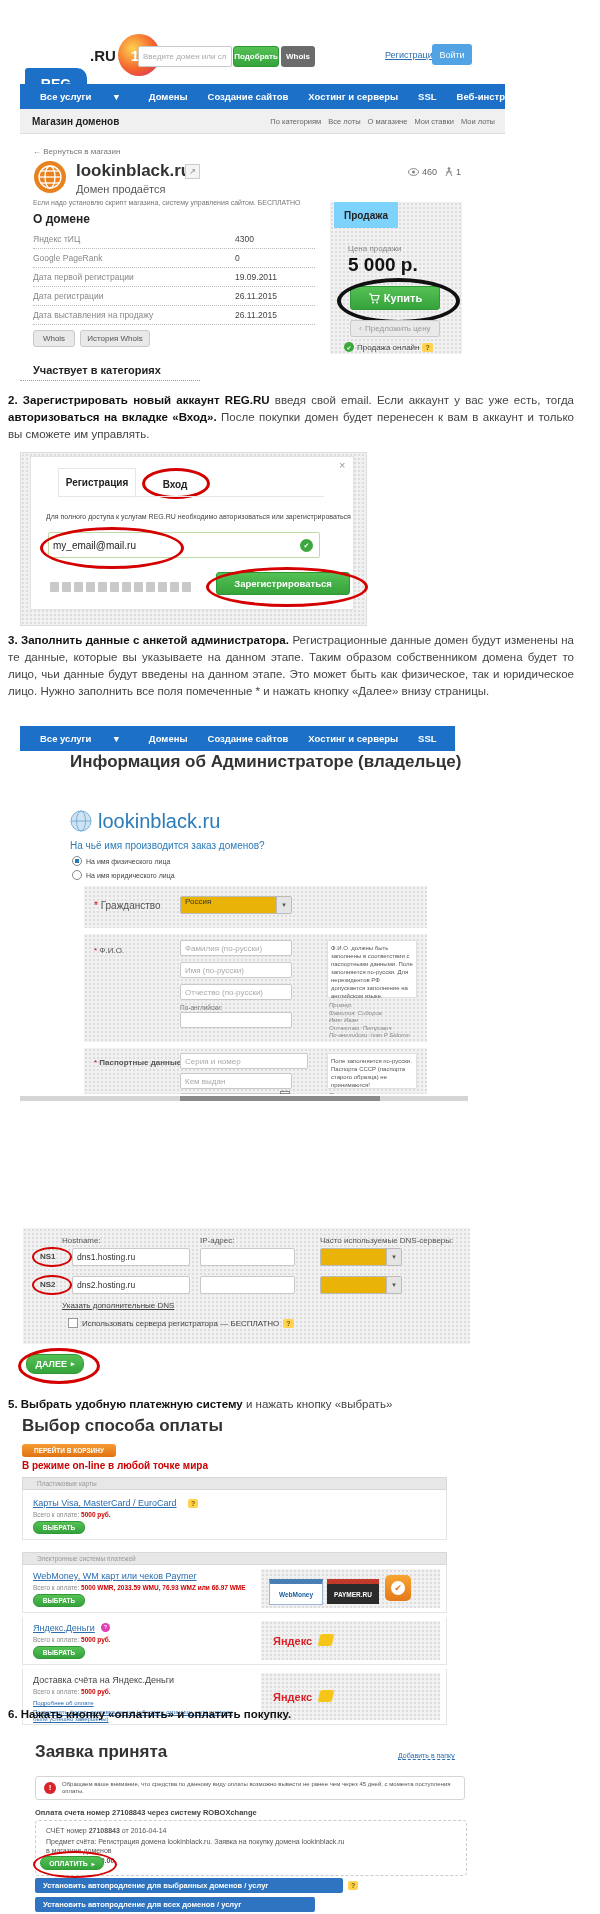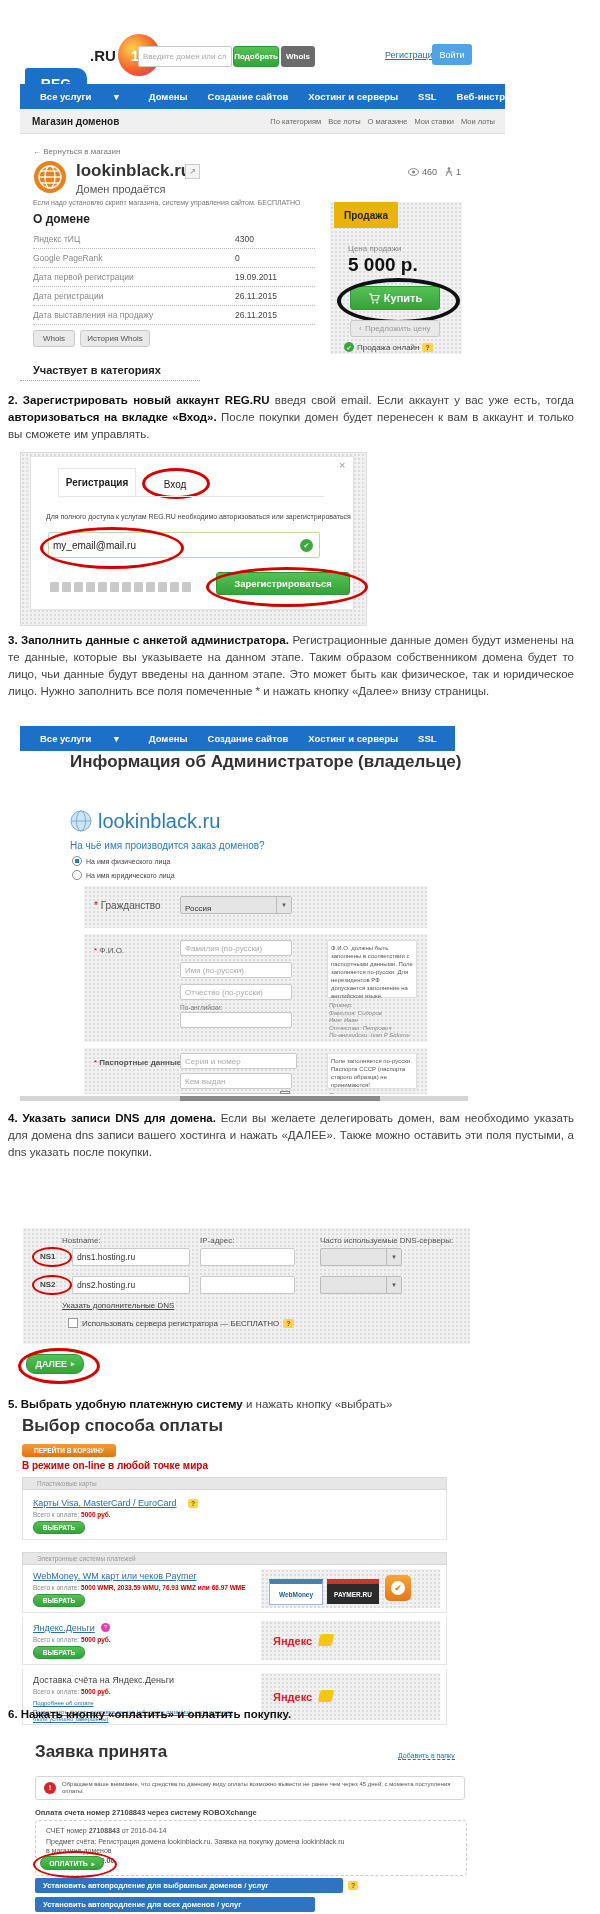--- a/index.html
+++ b/index.html
@@ -20,21 +20,21 @@
   .input{background:#fff;border:1px solid #c9c9c9;box-sizing:border-box;font-size:8px;color:#333;
          font-family:"Liberation Sans",sans-serif;padding:0 4px;border-radius:2px;}
   .input::placeholder{color:#aaa;}
   .lnk{color:#2a6db0;text-decoration:underline;cursor:pointer;}
   .tiny{font-size:7px;color:#777;}
   .qbadge{display:inline-block;background:#ffd34d;color:#7a5a00;font-size:7px;font-weight:bold;
           padding:0 3px;border-radius:2px;line-height:9px;}
   .row-label{color:#888;font-size:8.5px;}
   .trow{display:flex;justify-content:flex-start;border-bottom:1px dotted #bbb;align-items:center;height:18px;}
   .trow .v{margin-left:auto;width:80px;font-size:8.5px;color:#444;}
-  .select{background:#e5e5e5;border:1px solid #bbb;display:flex;align-items:flex-end;box-sizing:border-box;border-radius:2px;}
+  .select{background:#eab308;border:1px solid #bbb;display:flex;align-items:flex-start;box-sizing:border-box;border-radius:2px;}
   .select .txt{flex:1;font-size:8px;padding-left:4px;color:#333;}
   .select .arr{width:14px;align-self:stretch;background:#e4e4e4;border-left:1px solid #bbb;display:flex;align-items:center;justify-content:center;font-size:7px;color:#555;}
   .helpbox{background:#fff;border:1px solid #e0e0e0;font-size:6px;color:#555;padding:3px;line-height:8px;box-sizing:border-box;}
   .pay-strip{background:#e7e7e7;border:1px solid #d8d8d8;color:#999;font-size:6.5px;display:flex;align-items:center;padding-left:14px;box-sizing:border-box;}
   .pay-row{background:#fff;border:1px solid #e5e5e5;border-top:none;box-sizing:border-box;}
   .logo-box{position:absolute;left:238px;top:4px;right:6px;bottom:4px;}
   .red{color:#c00;}
   .btn-select{width:52px;height:13px;font-size:6.5px;border-radius:6px;}
   .btn-blue{background:#2f74c0;color:#fff;font-weight:bold;font-size:7.5px;display:flex;align-items:center;padding-left:8px;border-radius:2px;box-sizing:border-box;}
   .checkcircle{background:#3aa83c;color:#fff;border-radius:50%;display:flex;align-items:center;justify-content:center;}
@@ -127,21 +127,21 @@
         <span class="row-label">Дата регистрации</span>
         <span class="v">26.11.2015</span>
       </div>
     <div class="trow">
         <span class="row-label">Дата выставления на продажу</span>
         <span class="v">26.11.2015</span>
       </div>
   </div>
 
   <div class="stipple abs" style="left:330px;top:202px;width:132px;height:152px;"></div>
-  <div class="abs" style="left:334px;top:202px;width:64px;height:26px;background:#eab308;display:flex;align-items:center;justify-content:center;font-size:10px;font-weight:bold;color:#222;">Продажа</div>
+  <div class="abs" style="left:334px;top:202px;width:64px;height:26px;background:#7dd3fc;display:flex;align-items:center;justify-content:center;font-size:10px;font-weight:bold;color:#222;">Продажа</div>
   <span class="abs" style="left:348px;top:244px;font-size:8px;color:#888;">Цена продажи</span>
   <span class="abs" style="left:348px;top:254px;font-size:19px;font-weight:bold;color:#111;">5 000 р.</span>
   <div class="btn-green abs" style="left:350px;top:286px;width:90px;height:24px;font-size:11px;">
     <svg width="12" height="11" viewBox="0 0 12 11">
         <path d="M1 1 h2 l1.4 6 h5.2 l1.4-4.5 H3.4" fill="none" stroke="#fff" stroke-width="1.2"></path>
         <circle cx="5" cy="9.4" r="1" fill="#fff"></circle>
         <circle cx="9" cy="9.4" r="1" fill="#fff"></circle>
       </svg>
     <span>Купить</span>
   </div>
@@ -160,21 +160,21 @@
   <div class="btn-gray abs" style="left:80px;top:330px;width:70px;height:17px;font-size:8px;">История Whois</div>
   <b class="abs" style="left:33px;top:364px;font-size:11px;color:#222;">Участвует в категориях</b>
   <div class="abs" style="left:20px;top:380px;width:180px;border-bottom:1px dotted #999;"></div>
 
   <p class="step abs" style="left:8px;top:392px;width:566px"><b>2. Зарегистрировать новый аккаунт REG.RU</b><span> введя свой email. Если аккаунт у вас уже есть, тогда </span><b>авторизоваться на вкладке «Вход».</b><span> После покупки домен будет перенесен к вам в аккаунт и только вы сможете им управлять.</span></p>
 
   <div class="stipple abs" style="left:20px;top:452px;width:345px;height:172px;border:1px solid #ddd;"></div>
   <div class="abs" style="left:30px;top:456px;width:322px;height:152px;background:#fff;border:1px solid #e2e2e2;"></div>
   <span class="abs" style="left:339px;top:459px;color:#999;font-size:11px;">×</span>
   <div class="abs" style="left:58px;top:468px;width:76px;height:27px;background:#fff;border:1px solid #e6e6e6;border-bottom:2px solid #fff;display:flex;align-items:center;justify-content:center;font-size:10px;font-weight:bold;color:#222;">Регистрация</div>
-  <div class="abs" style="left:150px;top:468px;width:50px;height:32px;display:flex;align-items:center;justify-content:center;font-size:10px;font-weight:normal;color:#222;">Вход</div>
+  <div class="abs" style="left:150px;top:468px;width:50px;height:32px;display:flex;align-items:center;justify-content:center;font-size:10px;font-weight:bold;color:#222;">Вход</div>
   <div class="red-ellipse abs" style="left:142px;top:468px;width:62px;height:25px;"></div>
   <div class="abs" style="left:58px;top:496px;width:266px;border-bottom:1px solid #e6e6e6;"></div>
   <span class="abs" style="left:46px;top:513px;font-size:7px;color:#444;">Для полного доступа к услугам REG.RU необходимо авторизоваться или зарегистрироваться</span>
   <input class="input abs" style="left: 48px; top: 532px; width: 272px; height: 26px; font-size: 10px; color: rgb(34, 34, 34); border-color: rgb(191, 217, 166);" readonly="" value="my_email@mail.ru">
   <span class="checkcircle abs" style="left:300px;top:539px;width:13px;height:13px;font-size:7px;">✔</span>
   <div class="red-ellipse abs" style="left:40px;top:527px;width:138px;height:36px;"></div>
   <div class="abs" style="left:50px;top:578px;">
     <span class="sq"></span><span class="sq"></span><span class="sq"></span><span class="sq"></span><span class="sq"></span><span class="sq"></span><span class="sq"></span><span class="sq"></span><span class="sq"></span><span class="sq"></span><span class="sq"></span><span class="sq"></span>
   </div>
   <div class="btn-green abs" style="left:216px;top:572px;width:134px;height:23px;font-size:9.5px;">Зарегистрироваться</div>
@@ -229,37 +229,36 @@
   <div class="abs" style="left:329px;top:1002px;font-size:6px;color:#888;font-style:italic;line-height:7.5px;">
     <div>Пример:</div>
       <div>Фамилия: Сидоров</div>
       <div>Имя: Иван</div>
       <div>Отчество: Петрович</div>
       <div>По-английски: Ivan P Sidorov</div>
   </div>
 
   <div class="stipple abs" style="left:84px;top:1048px;width:343px;height:46px;overflow:hidden;">
     <span class="abs" style="left:10px;top:10px;font-size:8px;color:#555;"><span style="color:#c00">*</span> <b style="font-weight:bold">Паспортные данные</b></span>
-    <input class="input abs" style="left: 96px; top: 5px; width: 117px; height: 16px;" placeholder="Серия и номер">
+    <input class="input abs" style="left: 96px; top: 5px; width: 128px; height: 16px;" placeholder="Серия и номер">
     <input class="input abs" style="left: 96px; top: 25px; width: 112px; height: 16px;" placeholder="Кем выдан">
     <input class="input abs" style="left: 96px; top: 45px; width: 112px; height: 16px;" placeholder="Дата выдачи">
     <svg class="abs" style="left:196px;top:42px" width="10" height="10" viewBox="0 0 10 10">
         <rect x="0.5" y="1.5" width="9" height="8" fill="#fff" stroke="#888"></rect>
         <line x1="0.5" y1="3.5" x2="9.5" y2="3.5" stroke="#888"></line>
         <line x1="3" y1="0.5" x2="3" y2="2" stroke="#888"></line>
         <line x1="7" y1="0.5" x2="7" y2="2" stroke="#888"></line>
       </svg>
     <div class="helpbox abs" style="left:243px;top:5px;width:90px;height:36px;">Поле заполняется по-русски. Паспорта СССР (паспорта старого образца) не принимаются!</div>
     <div class="abs" style="left:245px;top:44px;font-size:6px;color:#888;font-style:italic;">Пример:</div>
   </div>
   <div class="abs" style="left:20px;top:1096px;width:448px;height:5px;background:#d5d5d5;">
     <div style="position:absolute;left:160px;width:200px;height:5px;background:#8a8a8a;"></div>
   </div>
 
-  <p class="step abs" style="left:8px;top:1110px;width:566px"><b>4. Указать записи DNS для домена.</b><span> Если вы желаете делегировать домен, вам необходимо указать для домена dns записи вашего хостинга и нажать «ДАЛЕЕ». Также можно оставить эти поля пустыми, а dns указать после покупки.</span></p>
 
   <div class="stipple abs" style="left:23px;top:1228px;width:447px;height:116px;"></div>
   <span class="abs" style="left:62px;top:1236px;font-size:8px;color:#555;">Hostname:</span>
   <span class="abs" style="left:200px;top:1236px;font-size:8px;color:#555;">IP-адрес:</span>
   <span class="abs" style="left:320px;top:1236px;font-size:8px;color:#555;">Часто используемые DNS-серверы:</span>
   <span class="abs" style="left:40px;top:1252px;font-size:8px;font-weight:bold;color:#444;">NS1</span>
   <div class="red-ellipse abs" style="left:32px;top:1247px;width:36px;height:16px;border-width:2px;"></div>
   <input class="input abs" style="left: 72px; top: 1248px; width: 118px; height: 18px; font-size: 8.5px;" readonly="" value="dns1.hosting.ru">
   <input class="input abs" style="left: 200px; top: 1248px; width: 95px; height: 18px;">
   <div class="select abs" style="left:320px;top:1248px;width:82px;height:18px;">

